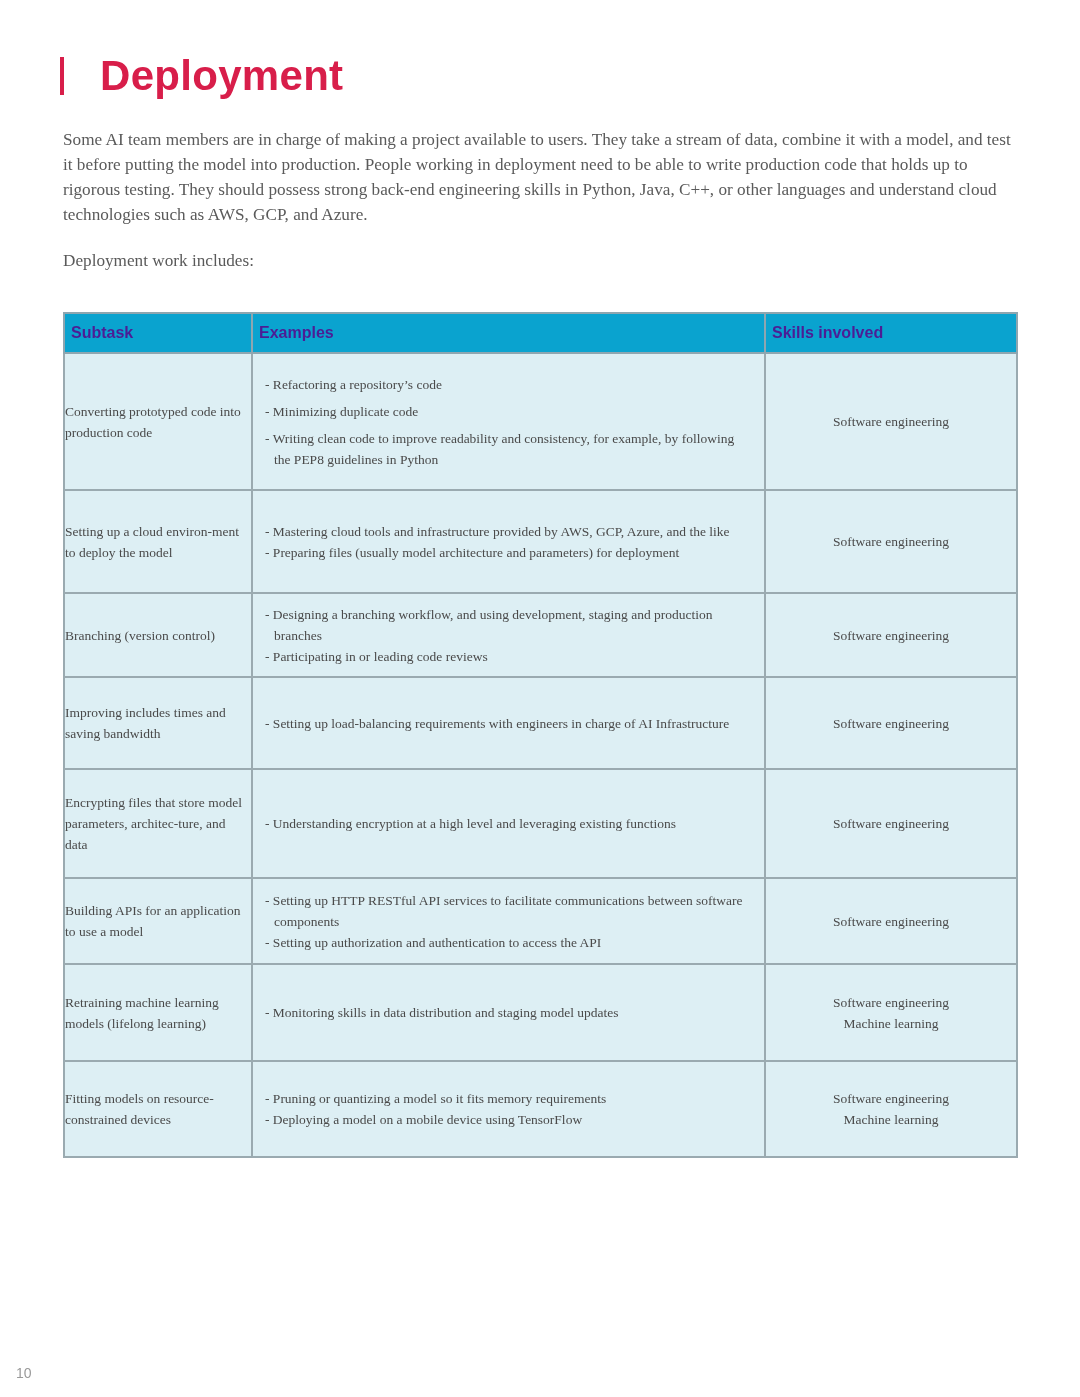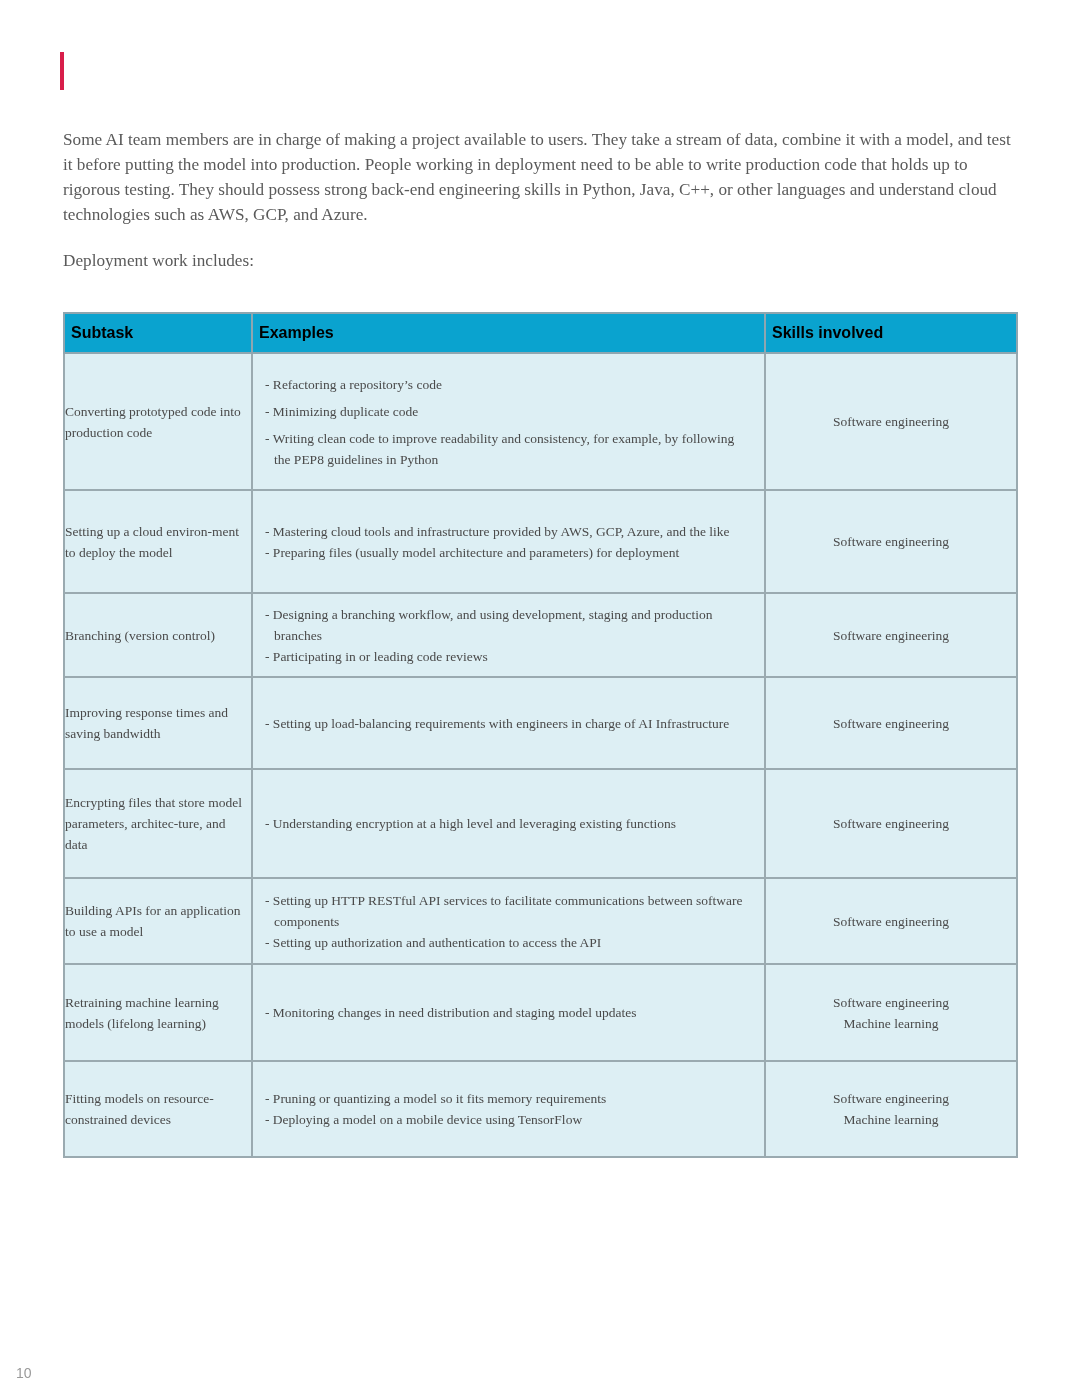--- a/index.html
+++ b/index.html
@@ -3,34 +3,35 @@
 <meta charset="utf-8">
 <style>
   html, body { margin:0; padding:0; background:#ffffff; }
   body { width:1080px; height:1397px; position:relative; overflow:hidden; font-family:"Liberation Serif", serif; color:#555; }
   .title-wrap { position:absolute; left:60px; top:52px; display:flex; align-items:center; }
   .title-bar { width:4px; height:38px; background:#d81e4a; margin-right:36px; }
   .title { font-family:"Liberation Sans", sans-serif; font-weight:bold; font-size:42px; color:#d81e4a; letter-spacing:0.3px; }
   .intro { position:absolute; left:63px; top:127px; width:950px; font-size:17.2px; line-height:25px; color:#5a5a5a; }
   .lead { position:absolute; left:63px; top:251px; font-size:17.2px; color:#5a5a5a; }
   table { position:absolute; left:63px; top:312px; width:953px; border-collapse:collapse; table-layout:fixed; }
-  th { background:#0aa3cf; color:#000000; font-family:"Liberation Sans", sans-serif; font-weight:bold; font-size:16px; text-align:left; padding:0 6px; height:38px; border:2px solid #8ea6b0; }
+  th { background:#0aa3cf; color:#4c1d95; font-family:"Liberation Sans", sans-serif; font-weight:bold; font-size:16px; text-align:left; padding:0 6px; height:38px; border:2px solid #8ea6b0; }
   td { background:#ddeff4; border:2px solid #9aaab0; font-size:13.5px; color:#4a4a4a; line-height:21px; vertical-align:middle; }
   td.sub { padding:0 0; }
   td.ex { padding:0 12px; }
   td.sk { padding:0 12px;text-align:center; }
   .ex-item { padding-left:9px; text-indent:-9px; margin:0; }
   .ex-gap .ex-item + .ex-item { margin-top:6px; }
   .pagenum { position:absolute; left:16px; top:1365px; font-family:"Liberation Sans", sans-serif; font-size:14px; color:#999; }
 </style>
 </head>
 <body>
 
 <div class="title-wrap">
   <div class="title-bar"></div>
+  <div class="title">Deployment</div>
 </div>
 
 <div class="intro">Some AI team members are in charge of making a project available to users. They take a stream of data, combine it with a model, and test it before putting the model into production. People working in deployment need to be able to write production code that holds up to rigorous testing. They should possess strong back-end engineering skills in Python, Java, C++, or other languages and understand cloud technologies such as  AWS, GCP, and Azure.</div>
 <div class="lead">Deployment work includes:</div>
 
 <table>
   <colgroup>
       <col style="width:188px">
       <col style="width:513px">
       <col style="width:252px">
@@ -68,21 +69,21 @@
         <td class="sub">Branching (version control)</td>
         <td class="ex">
           <div class="ex-item">- Designing a branching workflow, and using development, staging and production branches</div>
           <div class="ex-item">- Participating in or leading code reviews</div>
         </td>
         <td class="sk">
           <div>Software engineering</div>
         </td>
       </tr>
       <tr style="height: 92px;">
-        <td class="sub">Improving response times and saving bandwidth</td>
+        <td class="sub">Improving includes times and saving bandwidth</td>
         <td class="ex">
           <div class="ex-item">- Setting up load-balancing requirements with engineers in charge of AI Infrastructure</div>
         </td>
         <td class="sk">
           <div>Software engineering</div>
         </td>
       </tr>
       <tr style="height: 109px;">
         <td class="sub">Encrypting files that store model parameters, architec-ture, and data</td>
         <td class="ex">
@@ -98,21 +99,21 @@
           <div class="ex-item">- Setting up HTTP RESTful API services to facilitate communications between software components</div>
           <div class="ex-item">- Setting up authorization and authentication to access the API</div>
         </td>
         <td class="sk">
           <div>Software engineering</div>
         </td>
       </tr>
       <tr style="height: 97px;">
         <td class="sub">Retraining machine learning models (lifelong learning)</td>
         <td class="ex">
-          <div class="ex-item">- Monitoring changes in need distribution and staging model updates</div>
+          <div class="ex-item">- Monitoring skills in data distribution and staging model updates</div>
         </td>
         <td class="sk">
           <div>Software engineering</div>
           <div>Machine learning</div>
         </td>
       </tr>
       <tr style="height: 96px;">
         <td class="sub">Fitting models on resource-constrained devices</td>
         <td class="ex">
           <div class="ex-item">- Pruning or quantizing a model so it fits memory requirements</div>

